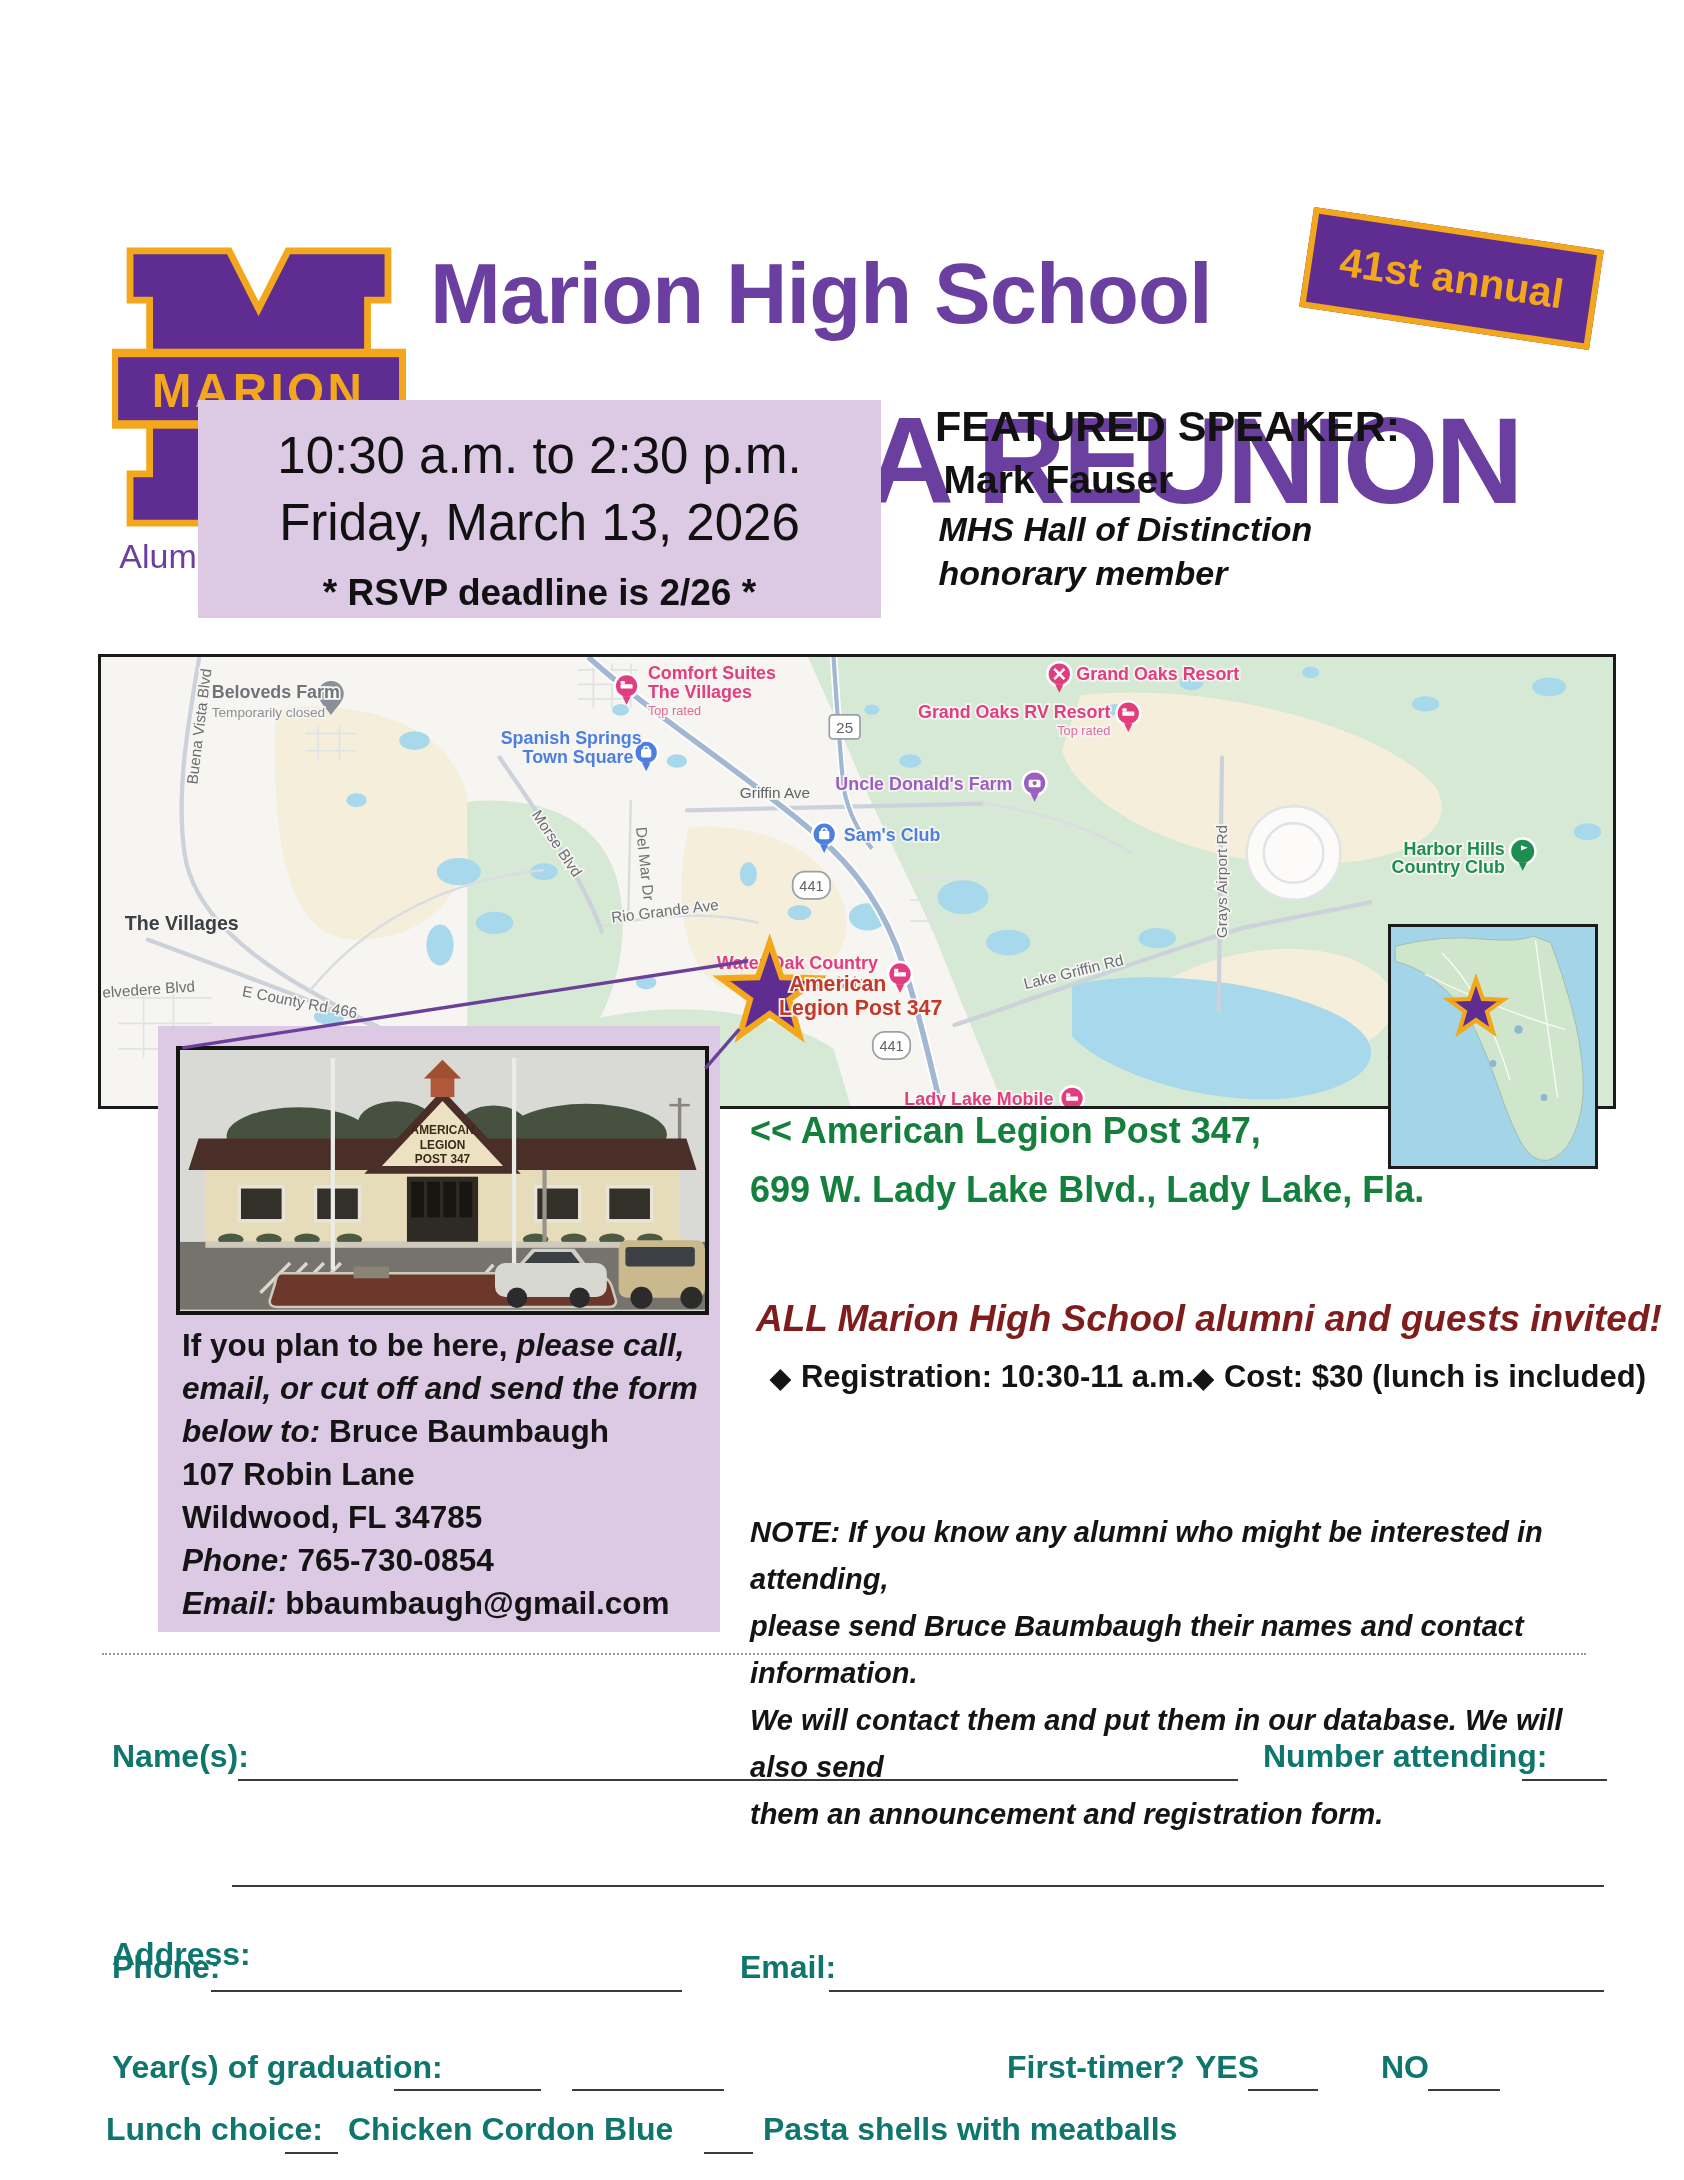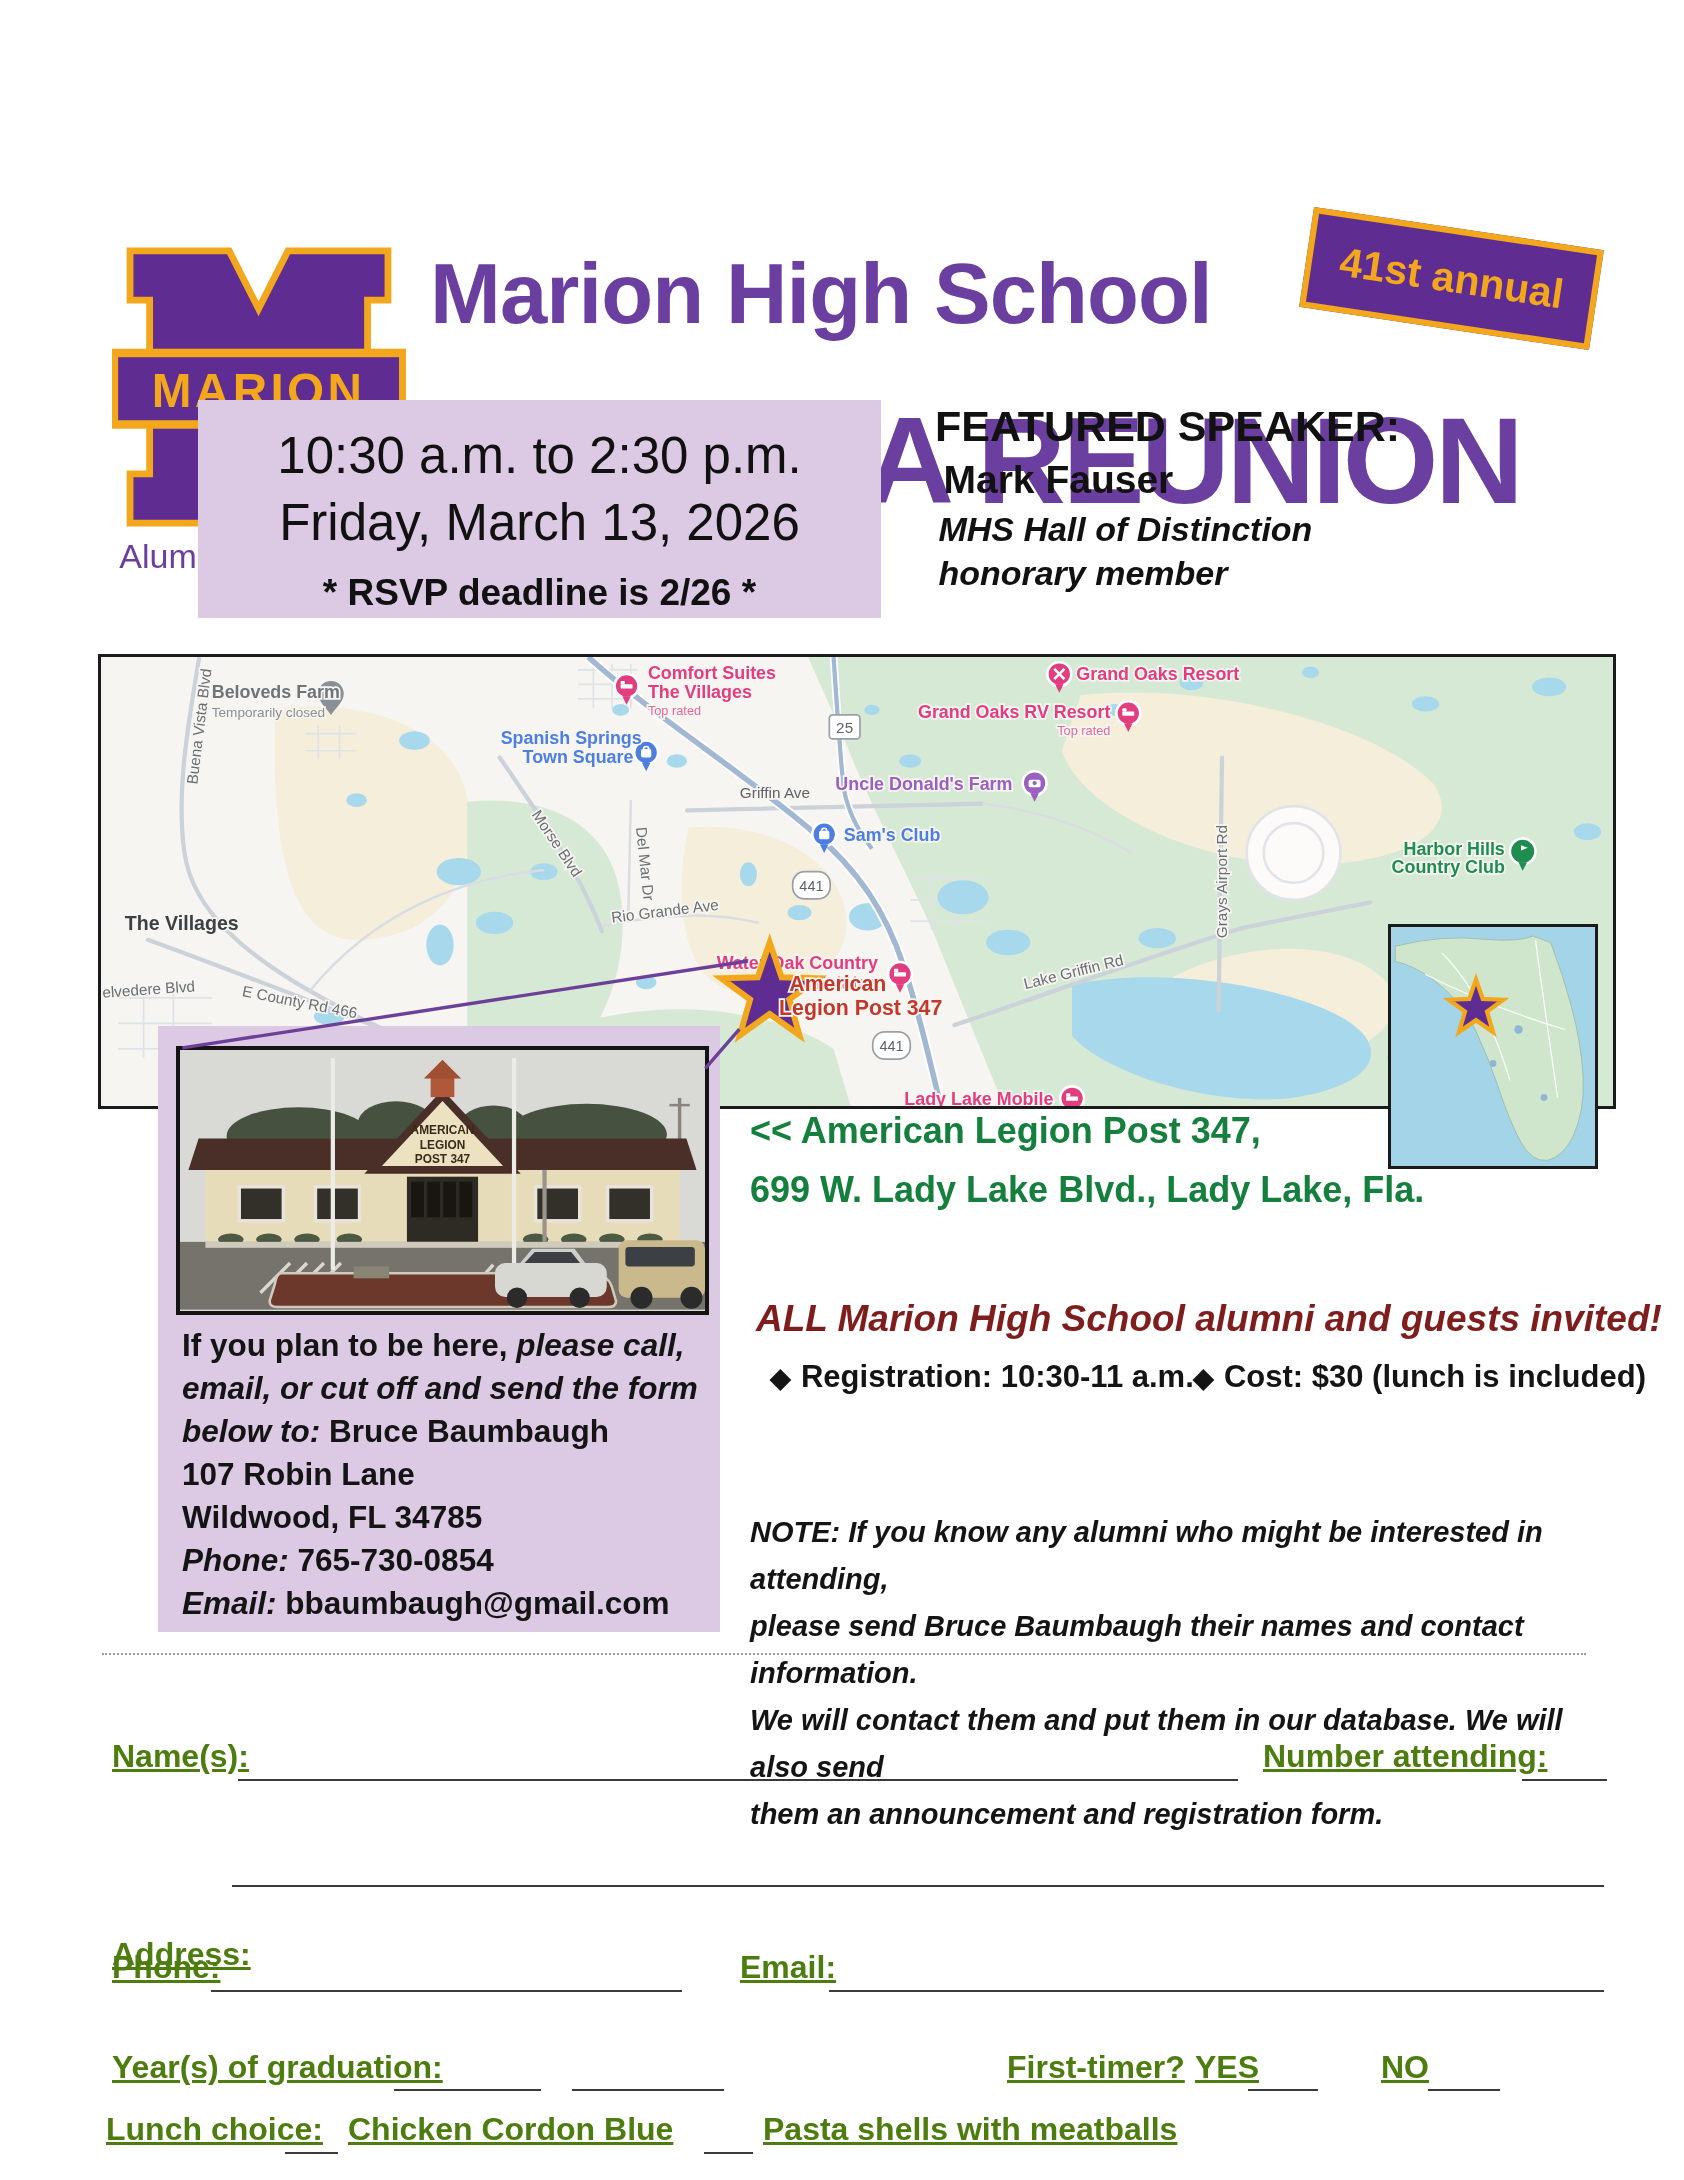--- a/index.html
+++ b/index.html
@@ -24,21 +24,21 @@
   .photoframe{border:4.3px solid #141414;background:#d9dad5;}
   .contact-text{font-size:31.5px;font-weight:bold;line-height:43px;color:#141414;}
   .it{font-style:italic;}
   .addr{font-size:36px;font-weight:bold;line-height:1.65;color:#15803d;}
   .invite{font-size:37px;font-weight:bold;font-style:italic;color:#7f1d1d;}
   .bullet-line{font-size:31px;font-weight:bold;color:#141414;}
   .diamond{font-size:27px;margin-right:10.2px;}
   .check{font-size:29px;font-weight:bold;font-style:italic;line-height:1.9;}
   .note{font-size:29px;font-weight:bold;font-style:italic;line-height:1.62;color:#141414;}
   .cutline{border-top:2.6px dotted #9a9a9a;width:1484px;}
-  .flabel{font-size:32px;font-weight:bold;color:#4d7c0f;white-space:nowrap;text-decoration:underline;}
+  .flabel{font-size:32px;font-weight:bold;color:#0f766e;white-space:nowrap;}
   .fline{border-bottom:2.6px solid #3a3a3a;height:0;}
   svg text{font-family:"Liberation Sans",sans-serif;}
   .mlabel{paint-order:stroke;stroke:#f7f5f1;stroke-width:4px;}
 </style>
 </head>
 <body>
 
 <div id="flyer">
 
   <svg class="abs" style="left:112px;top:244px;" width="294" height="286" viewBox="0 0 345 336">

